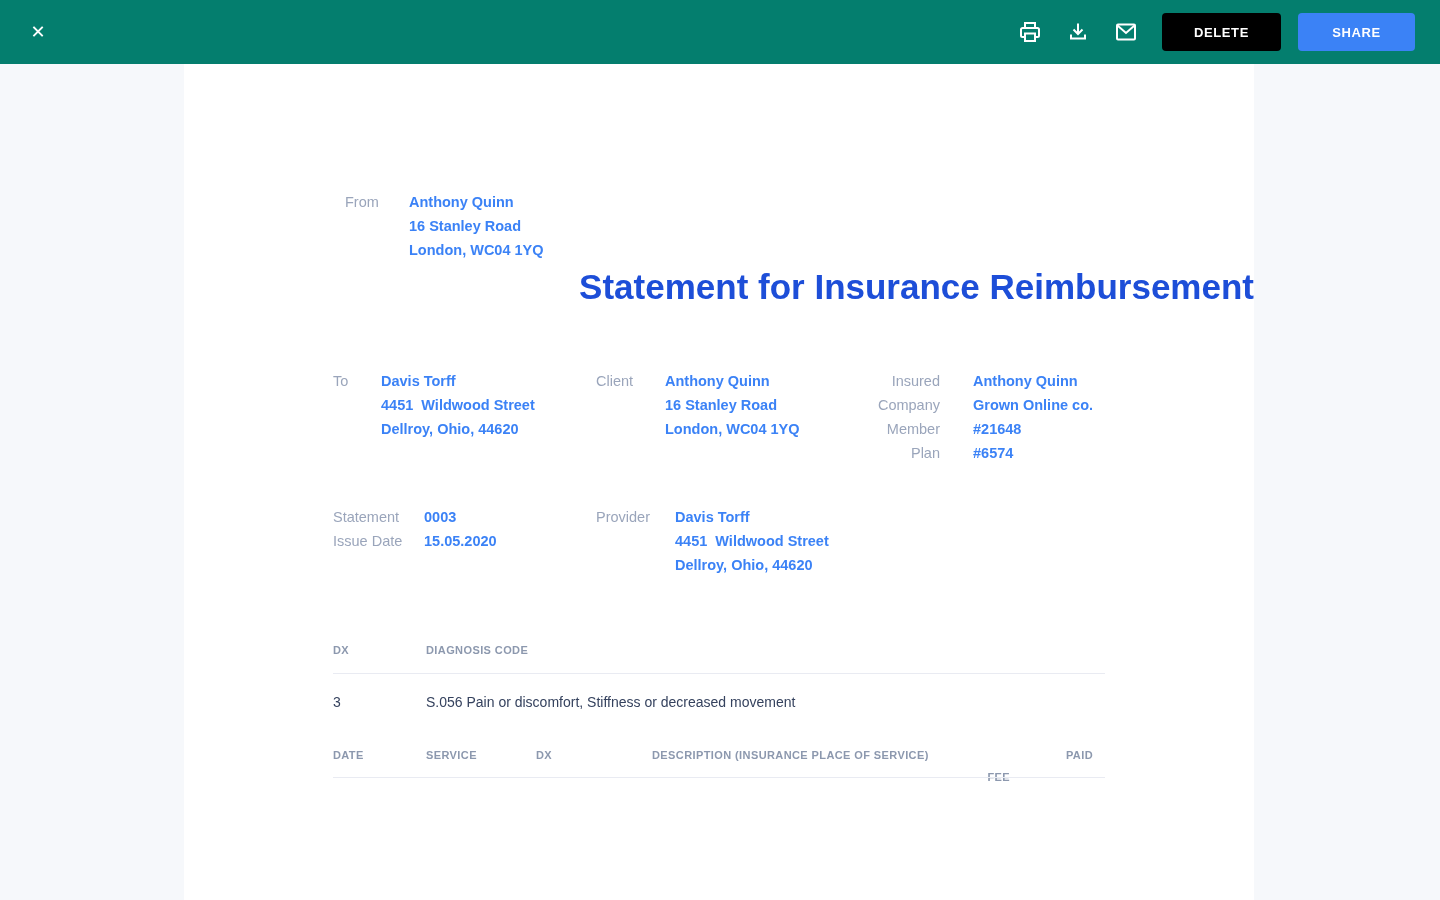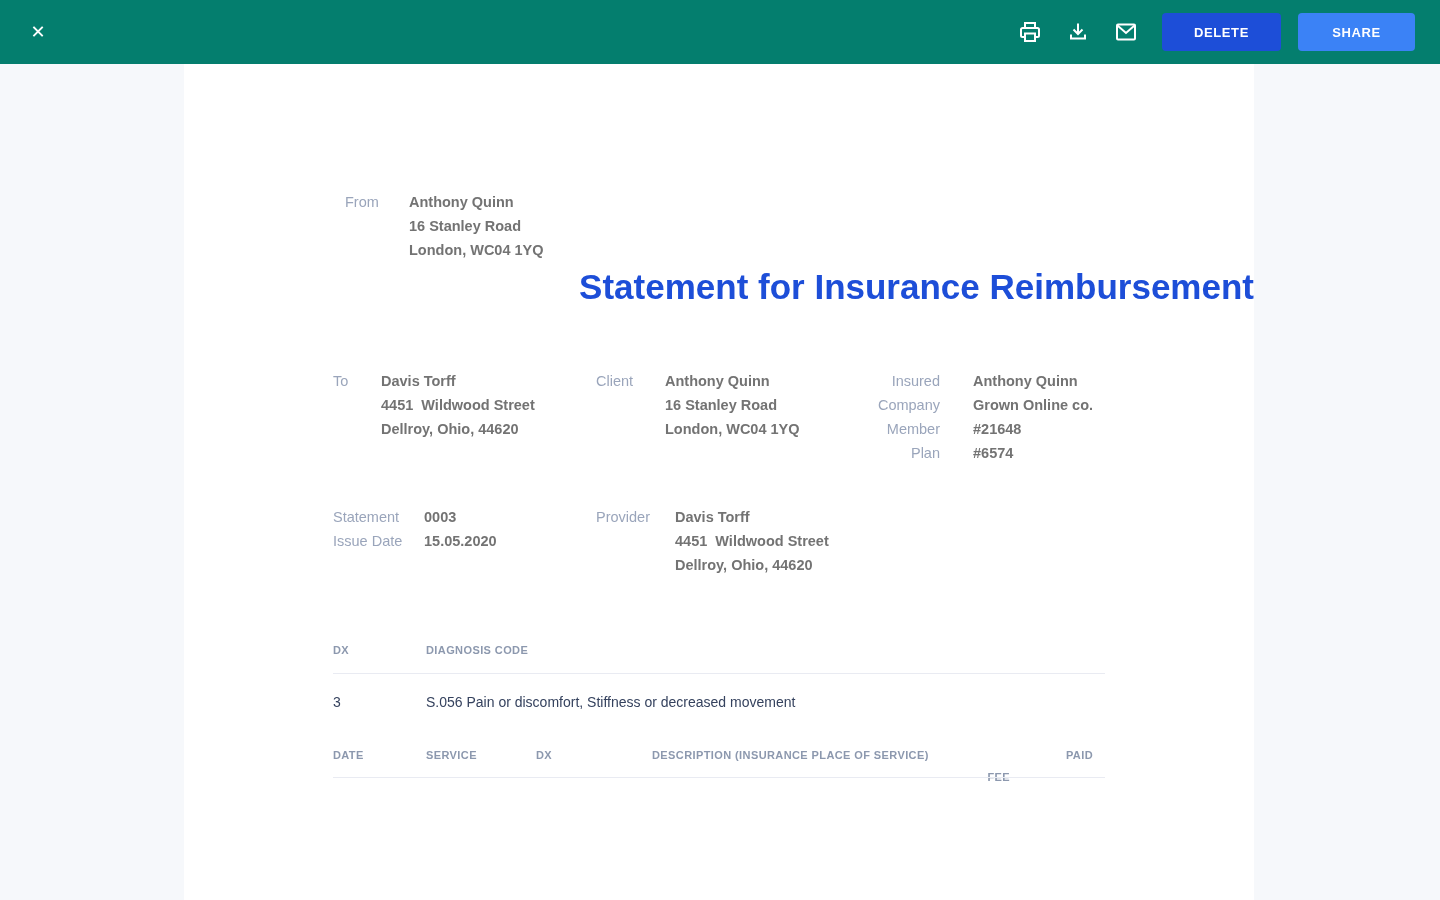--- a/index.html
+++ b/index.html
@@ -24,30 +24,30 @@
   .icon-btn {
     position:absolute; top:20px; width:24px; height:24px;
     background:none; border:none; cursor:pointer; padding:0;
   }
   .icon-btn svg { display:block; }
   .btn {
     position:absolute; top:13px; height:38px; border:none; border-radius:4px;
     color:#fff; font-family:"Liberation Sans", sans-serif;
     font-size:13px; font-weight:700; letter-spacing:.6px; cursor:pointer;
   }
-  .btn-delete { left:1162px; width:119px; background:#1d4ed8; }
+  .btn-delete { left:1162px; width:119px; background:#000000; }
   .btn-share  { left:1298px; width:117px; background:#3b82f6; }
 
   
   .document {
     position:absolute; left:184px; top:64px; width:1070px; height:836px;
     background:#fff;
   }
   .label { color:#9AA5BB; font-size:14.5px; }
-  .value { color:#737373; font-size:14.5px; font-weight:600; white-space:pre-wrap; }
+  .value { color:#3b82f6; font-size:14.5px; font-weight:600; white-space:pre-wrap; }
   .lh { line-height:24px; }
 
   .from-block { position:absolute; left:149px; top:126px;margin-left:12px; }
   .from-block .label { position:absolute; left:0; top:0; }
   .from-block .value-col { margin-left:64px; }
 
   .doc-title {
     position:absolute; left:0; top:203px; width:1070px;
     text-align:right; font-size:35px; font-weight:700; color:#1d4ed8;
   }

